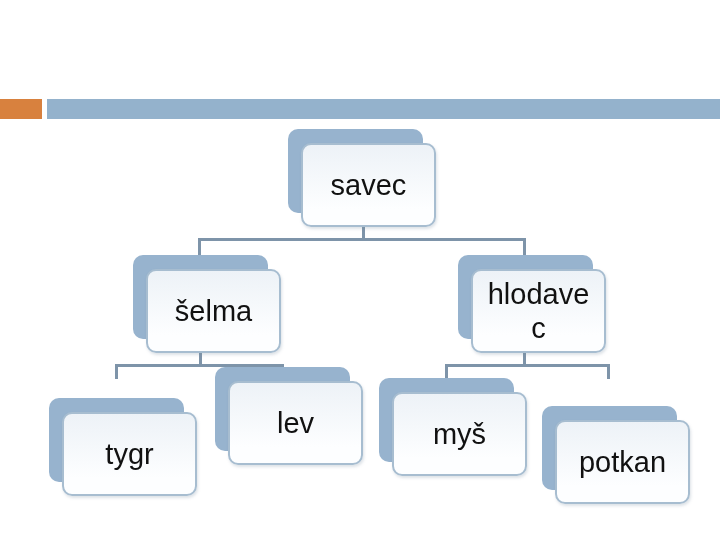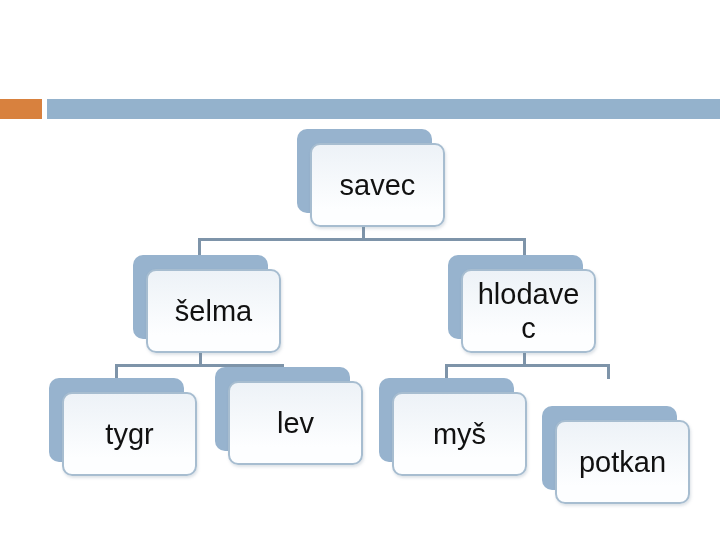--- a/index.html
+++ b/index.html
@@ -39,24 +39,24 @@
     border:2px solid var(--shape-front-border);
     border-radius:10px;box-sizing:border-box;
     display:flex;align-items:center;justify-content:center;
     box-shadow:1px 2px 3px rgba(120,140,160,0.25);
   }
   .node .label{
     font-size:29px;line-height:34px;color:var(--text-color);
     text-align:center;white-space:pre-line;
   }
 
-  .node-savec   {left:297px;top:129px;padding-left:13px;}
+  .node-savec   {left:288px;top:129px;padding-left:13px;}
   .node-selma   {left:133px;top:255px;padding-left:8px;}
-  .node-hlodavec{left:448px;top:255px;}
-  .node-tygr    {left:49px; top:378px;}
+  .node-hlodavec{left:458px;top:255px;}
+  .node-tygr    {left:49px; top:398px;}
   .node-lev     {left:215px;top:367px;}
   .node-mys     {left:379px;top:378px;border-radius:21px;}
   .node-potkan  {left:542px;top:378px;margin-top:28px;}
 
   
   .conn{position:absolute;background:var(--connector-color);}
   .c-v1{left:362px;top:227px;width:3px;height:13px;}
   .c-h1{left:198px;top:238px;width:328px;height:3px;}
   .c-v2{left:198px;top:238px;width:3px;height:18px;}
   .c-v3{left:523px;top:238px;width:3px;height:18px;}

